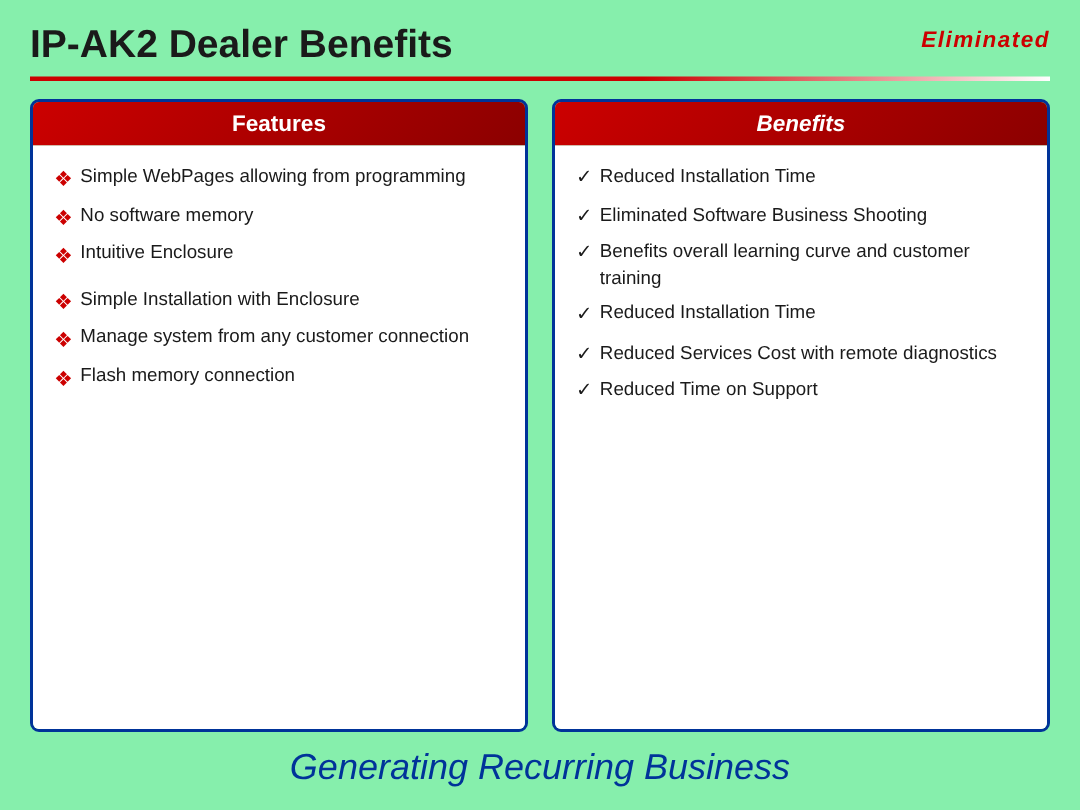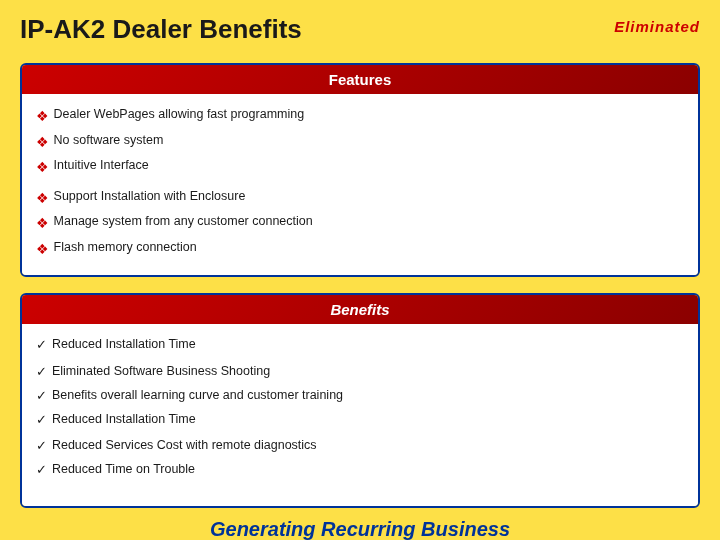--- a/index.html
+++ b/index.html
@@ -9,21 +9,21 @@
       height: 540px;
       background: #ffffff;
       font-family: Arial, sans-serif;
       overflow: hidden;
       position: relative;
     }
 
     .page {
       width: 720px;
       height: 540px;
-      background: #fde047;
+      background: #86efac;
       position: relative;
       display: flex;
       flex-direction: column;
     }
 
     
     .header {
       padding: 14px 20px 6px 20px;
       display: flex;
       align-items: flex-start;
@@ -48,21 +48,21 @@
     .header-line {
       height: 3px;
       background: linear-gradient(to right, #cc0000 60%, #ffffff 100%);
       margin: 0 20px 12px 20px;
     }
 
     
     .main-content {
       flex: 1;
       display: flex;
-      flex-direction: column;
+      flex-direction: row;
       padding: 0 20px;
       gap: 16px;
     }
 
     
     .panel {
       flex: 1;
       border: 2px solid #003399;
       border-radius: 6px;
       display: flex;
@@ -135,24 +135,24 @@
       margin-bottom: 8px;
     }
 
     
     .footer {
       padding: 10px 20px 14px 20px;
       text-align: center;
     }
 
     .footer-text {
-      font-size: 20px;
+      font-size: 24px;
       font-style: italic;
       color: #003399;
-      font-weight: bold;
+      font-weight: normal;
     }
   </style>
 </head>
 <body>
 
 <div class="page">
 
   <div class="header">
     <h1 class="page-title">IP-AK2 Dealer Benefits</h1>
     <div class="honeywell-logo">Eliminated</div>
@@ -161,36 +161,36 @@
 
   <div class="main-content">
 
     <div class="panel">
       <div class="panel-header features-header">Features</div>
       <div class="panel-body">
 
         <div class="bullet-group">
           <div class="bullet-item">
             <span class="bullet">❖</span>
-            <span>Dealer WebPages allowing fast programming</span>
-          </div>
-          <div class="bullet-item">
-            <span class="bullet">❖</span>
-            <span>No software system</span>
-          </div>
-          <div class="bullet-item">
-            <span class="bullet">❖</span>
-            <span>Intuitive Interface</span>
+            <span>Simple WebPages allowing from programming</span>
+          </div>
+          <div class="bullet-item">
+            <span class="bullet">❖</span>
+            <span>No software memory</span>
+          </div>
+          <div class="bullet-item">
+            <span class="bullet">❖</span>
+            <span>Intuitive Enclosure</span>
           </div>
         </div>
 
         <div class="bullet-group">
           <div class="bullet-item">
             <span class="bullet">❖</span>
-            <span>Support Installation with Enclosure</span>
+            <span>Simple Installation with Enclosure</span>
           </div>
           <div class="bullet-item">
             <span class="bullet">❖</span>
             <span>Manage system from any customer connection</span>
           </div>
           <div class="bullet-item">
             <span class="bullet">❖</span>
             <span>Flash memory connection</span>
           </div>
         </div>
@@ -224,21 +224,21 @@
           </div>
         </div>
 
         <div class="benefits-group">
           <div class="benefits-item">
             <span class="check">✓</span>
             <span>Reduced Services Cost with remote diagnostics</span>
           </div>
           <div class="benefits-item">
             <span class="check">✓</span>
-            <span>Reduced Time on Trouble</span>
+            <span>Reduced Time on Support</span>
           </div>
         </div>
 
       </div>
     </div>
 
   </div>
 
   <div class="footer">
     <div class="footer-text">Generating Recurring Business</div>

